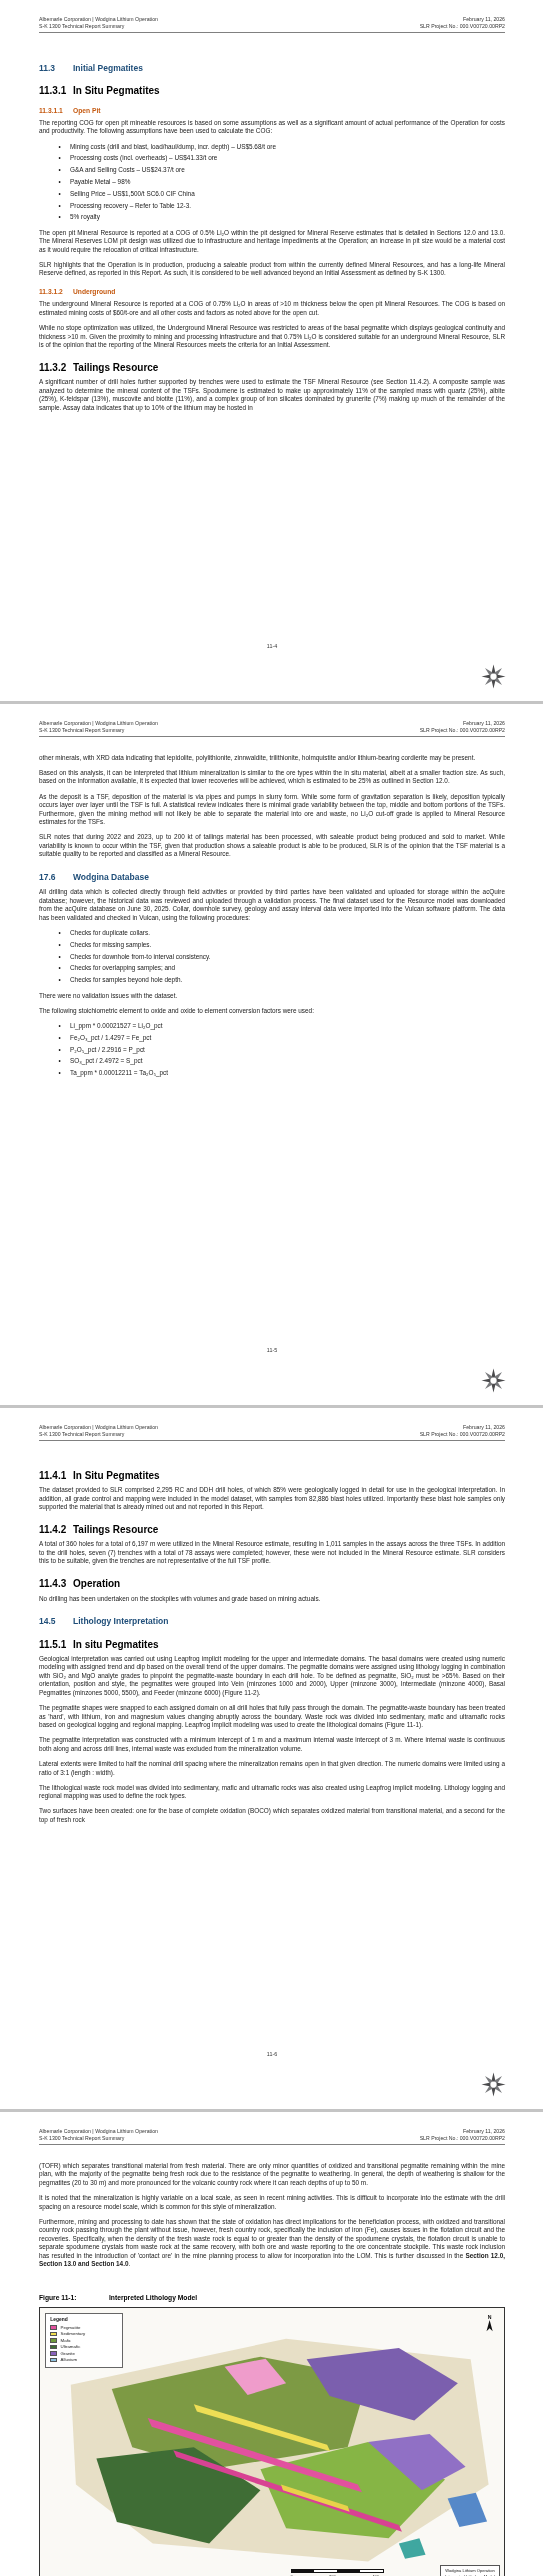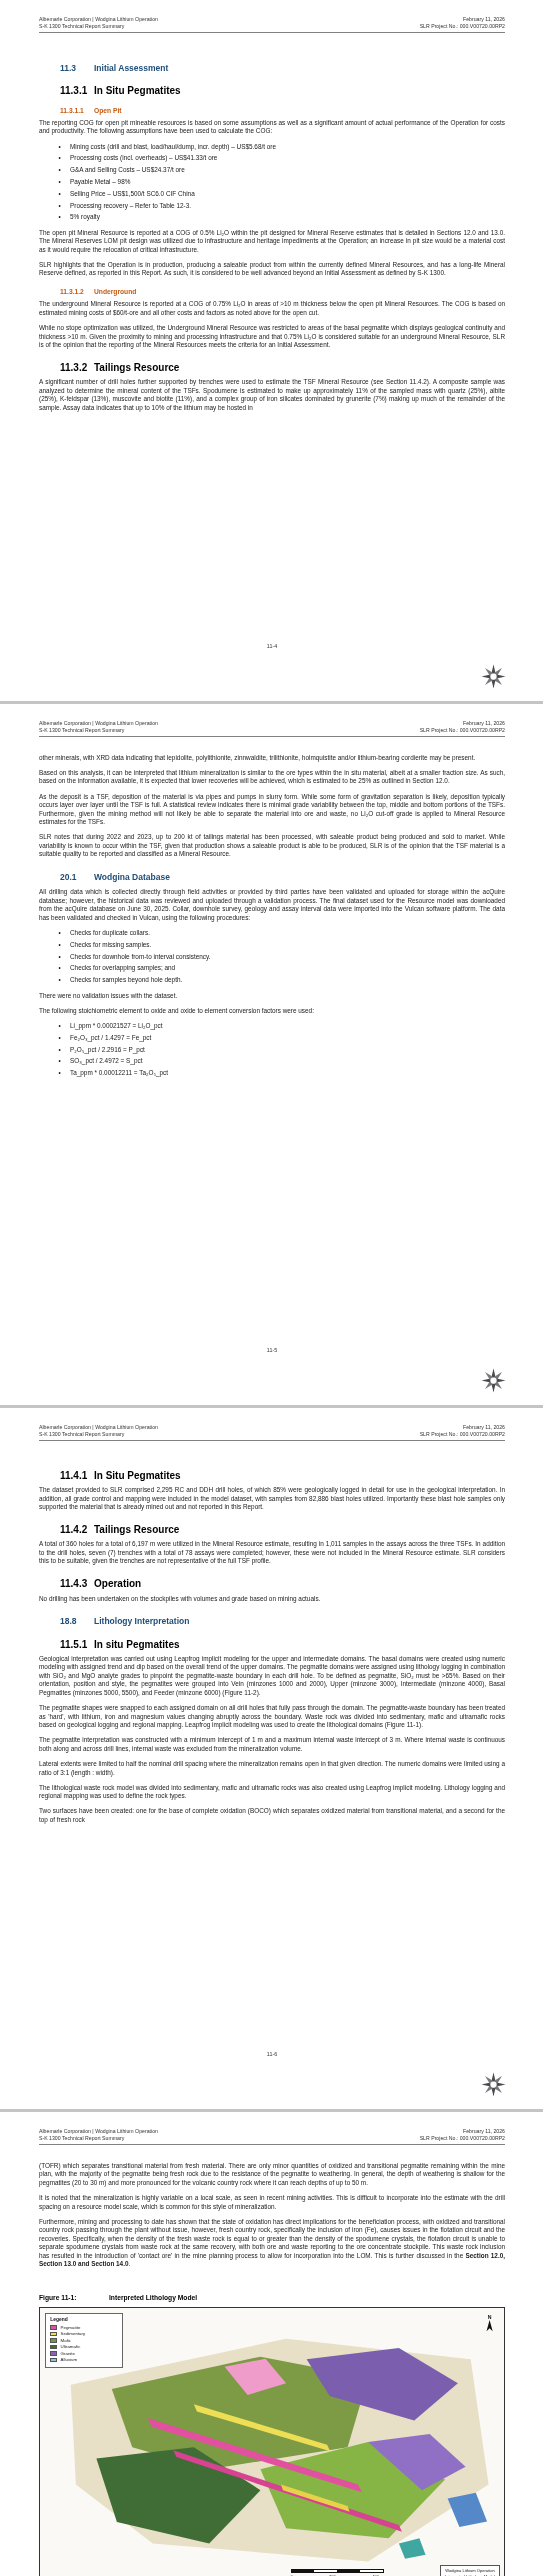--- a/index.html
+++ b/index.html
@@ -17,21 +17,21 @@
     font-size: 5.2px; line-height: 7px; color: #333;
     border-bottom: 0.5px solid #808080; padding-bottom: 2.6px;
   }
   .ph-right { text-align: right; }
 
   .content { padding-top: 16.5px; }
 
   .h2 { display: flex; color: var(--h2_color, #1f4e79); font-size: 8.5px; font-weight: bold; margin: 13.4px 0 6.2px; }
   .h3 { display: flex; color: #000; font-size: 10px; font-weight: bold; margin: 12.4px 0 5.2px; }
   .h4 { display: flex; color: var(--h4_color, #c55a11); font-size: 6.7px; font-weight: bold; margin: 10.3px 0 5.2px; }
-  .h2 .num, .h3 .num, .h4 .num { width: 34px; flex: 0 0 34px; margin-left: 21px; }
+  .h2 .num, .h3 .num, .h4 .num { width: 34px; flex: 0 0 34px; }
 
   p.body {
     font-size: 6.4px; line-height: 8.5px; text-align: justify;
     margin: 0 0 6.7px; color: var(--text_color, #1a1a1a);
   }
   .rb { font-weight: bold; }
 
   ul.bullets { list-style: none; margin: 2.1px 0 7.2px; padding: 0; }
   ul.bullets li {
     position: relative; padding-left: 31px; margin-bottom: 3.6px;
@@ -88,21 +88,21 @@
       </div>
       <div class="ph-right">
         <div>February 11, 2026</div>
         <div>SLR Project No.: 000.V00720.00RP2</div>
       </div>
     </header>
 
     <main class="content">
       <div class="h2">
         <span class="num">11.3</span>
-        <span>Initial Assessment</span>
+        <span>Initial Pegmatites</span>
       </div>
       <div class="h3">
         <span class="num">11.3.1</span>
         <span>In Situ Pegmatites</span>
       </div>
       <div class="h4">
         <span class="num">11.3.1.1</span>
         <span>Open Pit</span>
       </div>
       <p class="body">The reporting COG for open pit mineable resources is based on some assumptions as well as a significant amount of actual performance of the Operation for costs and productivity. The following assumptions have been used to calculate the COG:</p>
@@ -156,21 +156,21 @@
         <div>SLR Project No.: 000.V00720.00RP2</div>
       </div>
     </header>
 
     <main class="content">
       <p class="body">other minerals, with XRD data indicating that lepidolite, polylithionite, zinnwaldite, trilithionite, holmquistite and/or lithium-bearing cordierite may be present.</p>
       <p class="body">Based on this analysis, it can be interpreted that lithium mineralization is similar to the ore types within the in situ material, albeit at a smaller fraction size. As such, based on the information available, it is expected that lower recoveries will be achieved, which is estimated to be 25% as outlined in Section 12.0.</p>
       <p class="body">As the deposit is a TSF, deposition of the material is via pipes and pumps in slurry form. While some form of gravitation separation is likely, deposition typically occurs layer over layer until the TSF is full. A statistical review indicates there is minimal grade variability between the top, middle and bottom portions of the TSFs. Furthermore, given the mining method will not likely be able to separate the material into ore and waste, no Li₂O cut-off grade is applied to Mineral Resource estimates for the TSFs.</p>
       <p class="body">SLR notes that during 2022 and 2023, up to 200 kt of tailings material has been processed, with saleable product being produced and sold to market. While variability is known to occur within the TSF, given that production shows a saleable product is able to be produced, SLR is of the opinion that the TSF material is a suitable quality to be reported and classified as a Mineral Resource.</p>
       <div class="h2">
-        <span class="num">20.1</span>
+        <span class="num">17.6</span>
         <span>Wodgina Database</span>
       </div>
       <p class="body">All drilling data which is collected directly through field activities or provided by third parties have been validated and uploaded for storage within the acQuire database; however, the historical data was reviewed and uploaded through a validation process. The final dataset used for the Resource model was downloaded from the acQuire database on June 30, 2025. Collar, downhole survey, geology and assay interval data were imported into the Vulcan software platform. The data has been validated and checked in Vulcan, using the following procedures:</p>
       <ul class="bullets">
         <li>Checks for duplicate collars.</li>
         <li>Checks for missing samples.</li>
         <li>Checks for downhole from-to interval consistency.</li>
         <li>Checks for overlapping samples; and</li>
         <li>Checks for samples beyond hole depth.</li>
       </ul>
@@ -222,21 +222,21 @@
         <span class="num">11.4.2</span>
         <span>Tailings Resource</span>
       </div>
       <p class="body">A total of 360 holes for a total of 6,197 m were utilized in the Mineral Resource estimate, resulting in 1,011 samples in the assays across the three TSFs. In addition to the drill holes, seven (7) trenches with a total of 78 assays were completed; however, these were not included in the Mineral Resource estimate. SLR considers this to be suitable, given the trenches are not representative of the full TSF profile.</p>
       <div class="h3">
         <span class="num">11.4.3</span>
         <span>Operation</span>
       </div>
       <p class="body">No drilling has been undertaken on the stockpiles with volumes and grade based on mining actuals.</p>
       <div class="h2">
-        <span class="num">18.8</span>
+        <span class="num">14.5</span>
         <span>Lithology Interpretation</span>
       </div>
       <div class="h3">
         <span class="num">11.5.1</span>
         <span>In situ Pegmatites</span>
       </div>
       <p class="body">Geological interpretation was carried out using Leapfrog implicit modeling for the upper and intermediate domains. The basal domains were created using numeric modeling with assigned trend and dip based on the overall trend of the upper domains. The pegmatite domains were assigned using lithology logging in combination with SiO₂ and MgO analyte grades to pinpoint the pegmatite-waste boundary in each drill hole. To be defined as pegmatite, SiO₂ must be &gt;65%. Based on their orientation, position and style, the pegmatites were grouped into Vein (minzones 1000 and 2000), Upper (minzone 3000), Intermediate (minzone 4000), Basal Pegmatites (minzones 5000, 5500), and Feeder (minzone 6000) (Figure 11-2).</p>
       <p class="body">The pegmatite shapes were snapped to each assigned domain on all drill holes that fully pass through the domain. The pegmatite-waste boundary has been treated as 'hard', with lithium, iron and magnesium values changing abruptly across the boundary. Waste rock was divided into sedimentary, mafic and ultramafic rocks based on geological logging and regional mapping. Leapfrog implicit modeling was used to create the lithological domains (Figure 11-1).</p>
       <p class="body">The pegmatite interpretation was constructed with a minimum intercept of 1 m and a maximum internal waste intercept of 3 m. Where internal waste is continuous both along and across drill lines, internal waste was excluded from the mineralization volume.</p>
       <p class="body">Lateral extents were limited to half the nominal drill spacing where the mineralization remains open in that given direction. The numeric domains were limited using a ratio of 3:1 (length : width).</p>

